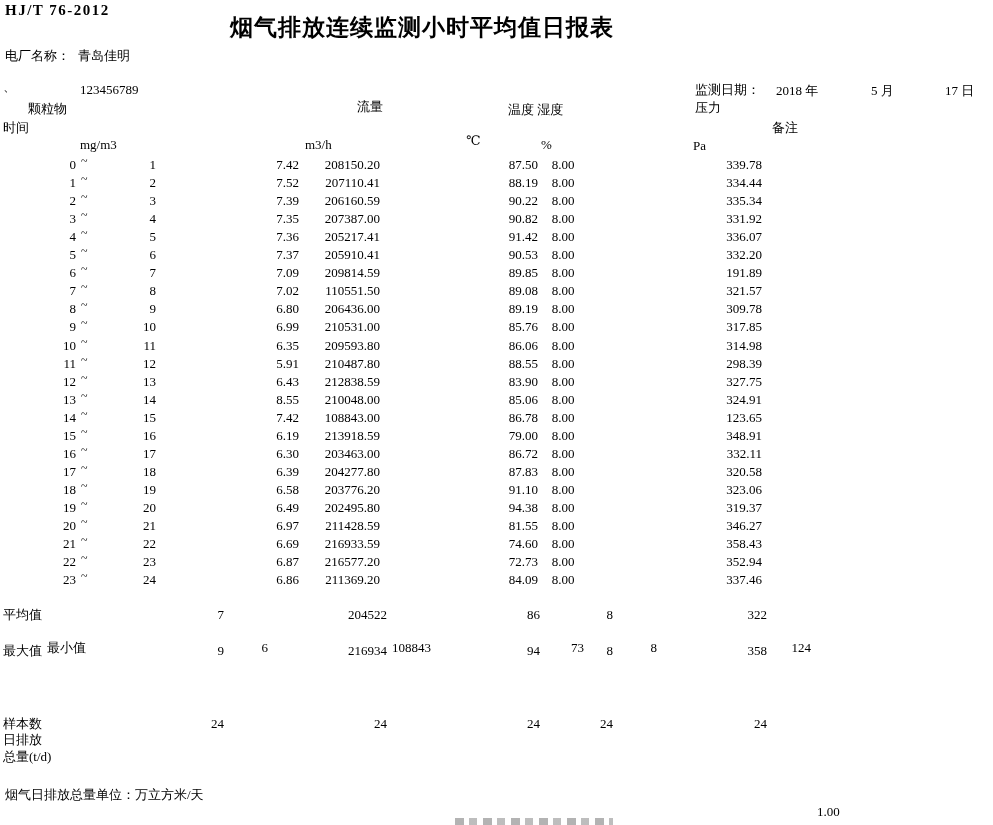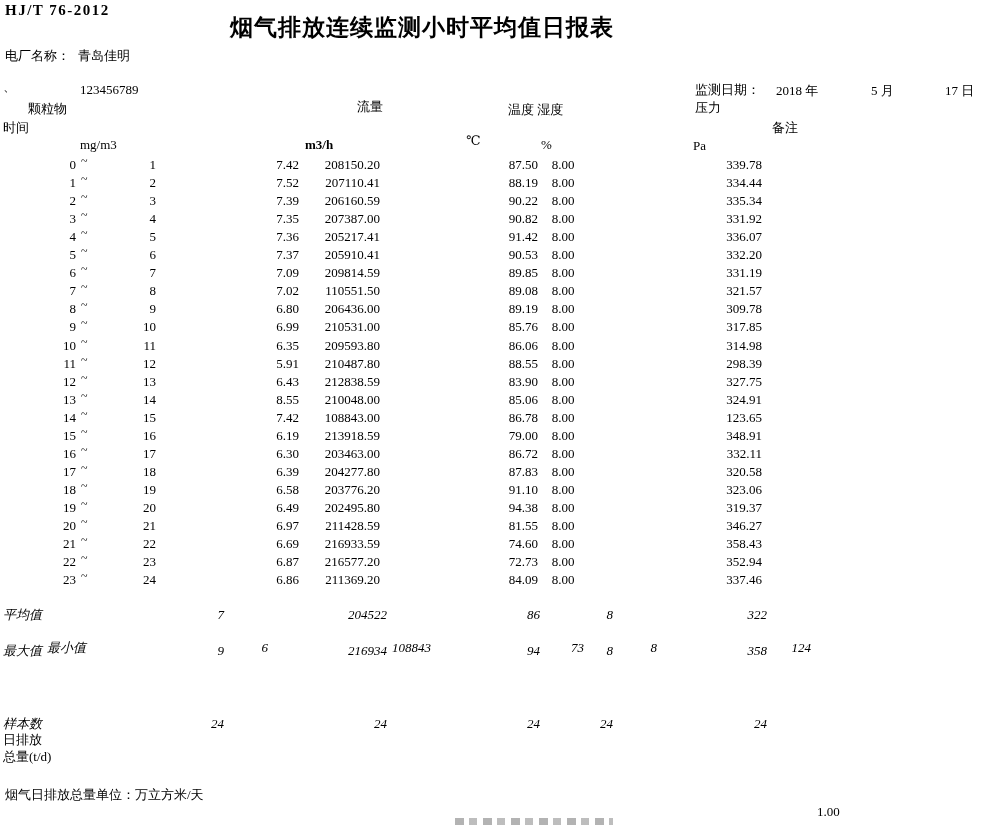--- a/index.html
+++ b/index.html
@@ -19,37 +19,37 @@
   .h-time{left:3px;top:119px;}
   .h-flow{left:357px;top:98px;}
   .h-temphum{left:508px;top:101px;}
   .h-press{left:695px;top:99px;}
   .h-remark{left:772px;top:119px;}
   .d-label{left:695px;top:81px;}
   .d-year{left:776px;top:82px;}
   .d-month{left:871px;top:82px;}
   .d-day{left:945px;top:82px;}
   .u-dust{left:80px;top:137px;}
-  .u-flow{left:305px;top:137px;font-weight:bold;}
+  .u-flow{left:305px;top:137px;}
   .u-temp{left:466px;top:133px;}
   .u-hum{left:541px;top:137px;}
   .u-press{left:693px;top:138px;}
   
   .row{position:absolute;left:0;width:993px;height:18px;line-height:18px;}
   .c{position:absolute;width:90px;text-align:right;top:0;}
   .c.start{left:-14px;}
   .c.end{left:66px;}
   .c.dust{left:209px;}
   .c.flow{left:290px;width:100px;left:280px;}
   .c.temp{left:448px;}
   .c.hum{left:518px;text-align:center;}
   .c.press{left:672px;}
   .tilde{position:absolute;left:81px;top:-4px;font-size:12px;}
   
-  .srow{position:absolute;left:0;width:993px;height:16px;line-height:16px;font-style:italic;}
+  .srow{position:absolute;left:0;width:993px;height:16px;line-height:16px;}
   .s-label{position:absolute;left:3px;top:0;}
   .s{position:absolute;width:90px;text-align:right;top:0;}
   .s.dust{left:134px;}
   .s.flow{left:297px;}
   .s.temp{left:450px;}
   .s.hum{left:523px;}
   .s.press{left:677px;}
   .lbl-emis1{left:3px;top:731px;}
   .lbl-emis2{left:3px;top:748px;}
   .footer-unit{left:5px;top:786px;}
@@ -150,21 +150,21 @@
     <span class="c press">332.20</span>
   </div>
     <div class="row" style="top: 264.3px;">
     <span class="c start">6</span>
     <span class="tilde">~</span>
     <span class="c end">7</span>
     <span class="c dust">7.09</span>
     <span class="c flow">209814.59</span>
     <span class="c temp">89.85</span>
     <span class="c hum">8.00</span>
-    <span class="c press">331.19</span>
+    <span class="c press">191.89</span>
   </div>
     <div class="row" style="top: 282.35px;">
     <span class="c start">7</span>
     <span class="tilde">~</span>
     <span class="c end">8</span>
     <span class="c dust">7.02</span>
     <span class="c flow">110551.50</span>
     <span class="c temp">89.08</span>
     <span class="c hum">8.00</span>
     <span class="c press">321.57</span>

